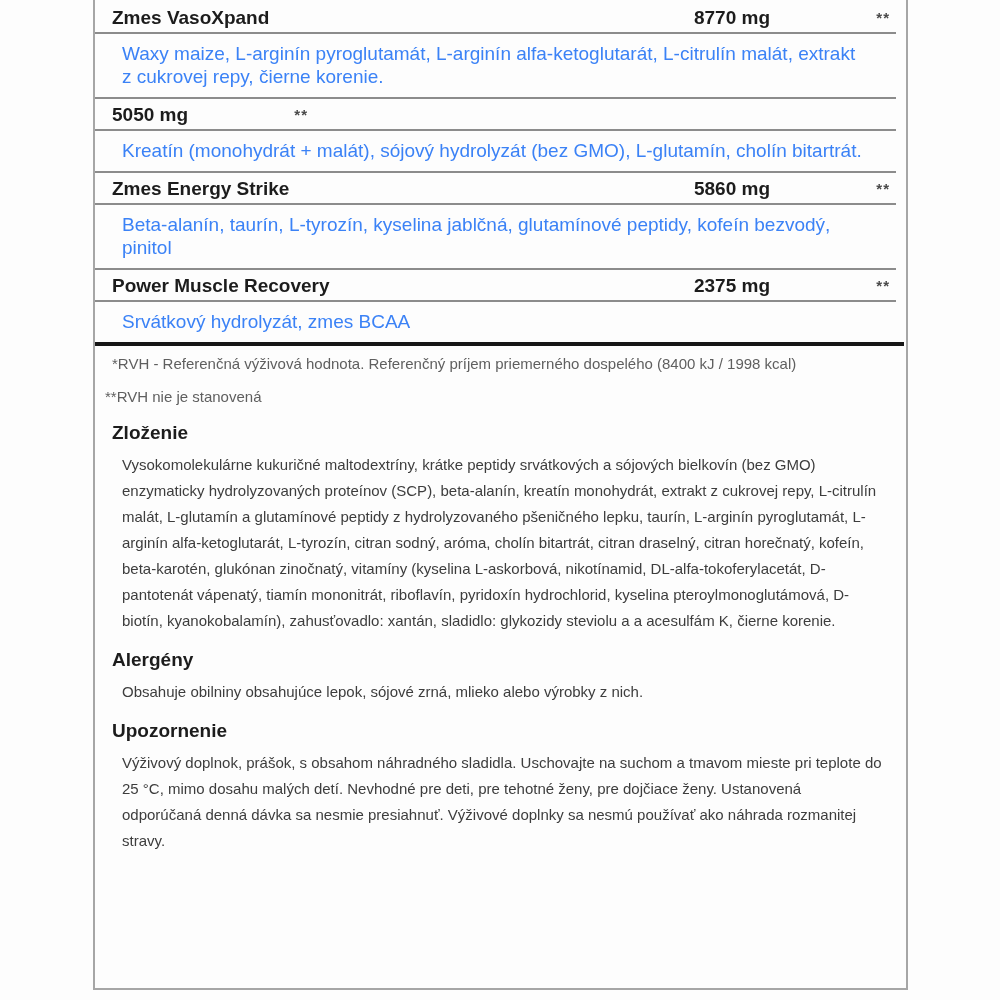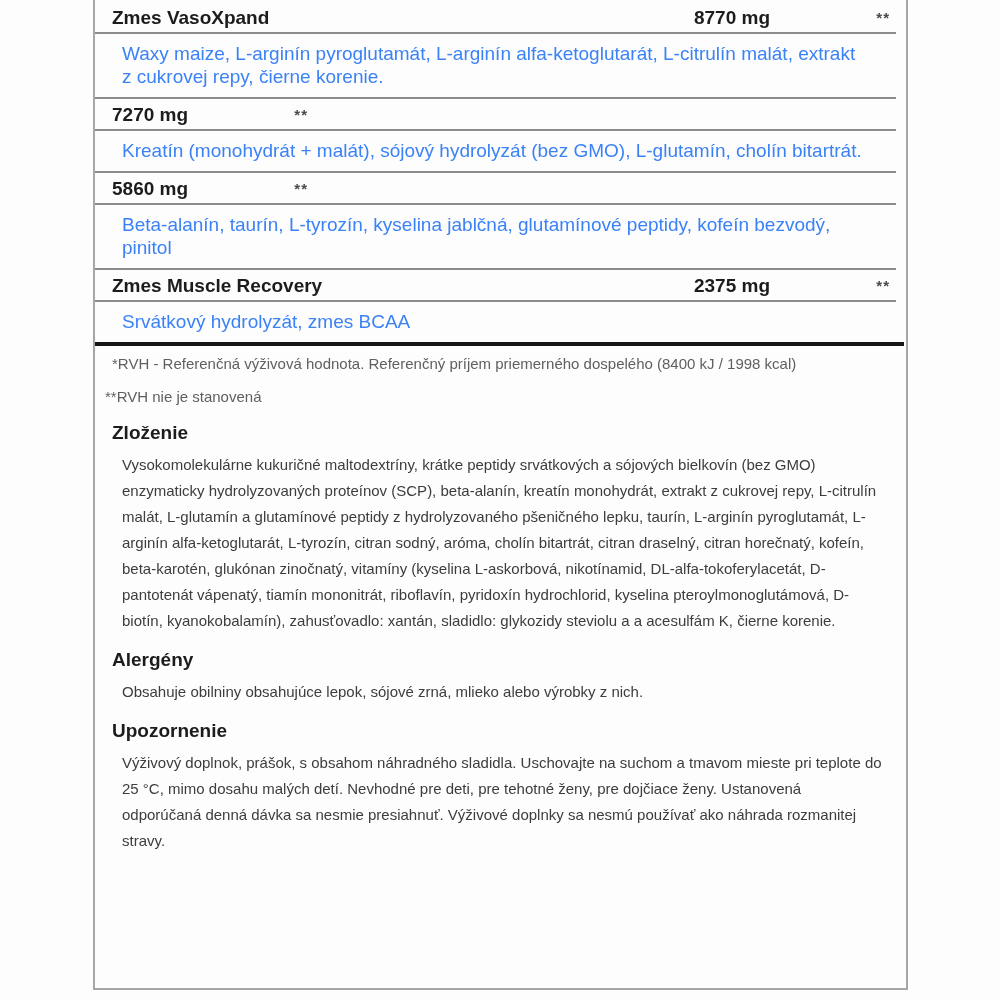--- a/index.html
+++ b/index.html
@@ -96,37 +96,38 @@
     <div class="blend-head">
       <span class="b-name">Zmes VasoXpand</span>
       <span class="b-amount">8770 mg</span>
       <span class="b-rvh">**</span>
     </div>
     <div class="rule"></div>
     <div class="blend-ing">Waxy maize, L-arginín pyroglutamát, L-arginín alfa-ketoglutarát, L-citrulín malát, extrakt z cukrovej repy, čierne korenie.</div>
     <div class="rule"></div>
 
     <div class="blend-head">
-      <span class="b-amount">7270 mg</span>
+      <span class="b-amount">5050 mg</span>
       <span class="b-rvh">**</span>
     </div>
     <div class="rule"></div>
     <div class="blend-ing">Kreatín (monohydrát + malát), sójový hydrolyzát (bez GMO), L-glutamín, cholín bitartrát.</div>
     <div class="rule"></div>
 
     <div class="blend-head">
+      <span class="b-name">Zmes Energy Strike</span>
       <span class="b-amount">5860 mg</span>
       <span class="b-rvh">**</span>
     </div>
     <div class="rule"></div>
     <div class="blend-ing">Beta-alanín, taurín, L-tyrozín, kyselina jablčná, glutamínové peptidy, kofeín bezvodý, pinitol</div>
     <div class="rule"></div>
 
     <div class="blend-head">
-      <span class="b-name">Zmes Muscle Recovery</span>
+      <span class="b-name">Power Muscle Recovery</span>
       <span class="b-amount">2375 mg</span>
       <span class="b-rvh">**</span>
     </div>
     <div class="rule"></div>
     <div class="blend-ing">Srvátkový hydrolyzát, zmes BCAA</div>
     <div class="thick-rule"></div>
 
     <div class="footnote first">*RVH - Referenčná výživová hodnota. Referenčný príjem priemerného dospelého (8400 kJ / 1998 kcal)</div>
     <div class="footnote second">**RVH nie je stanovená</div>
 

